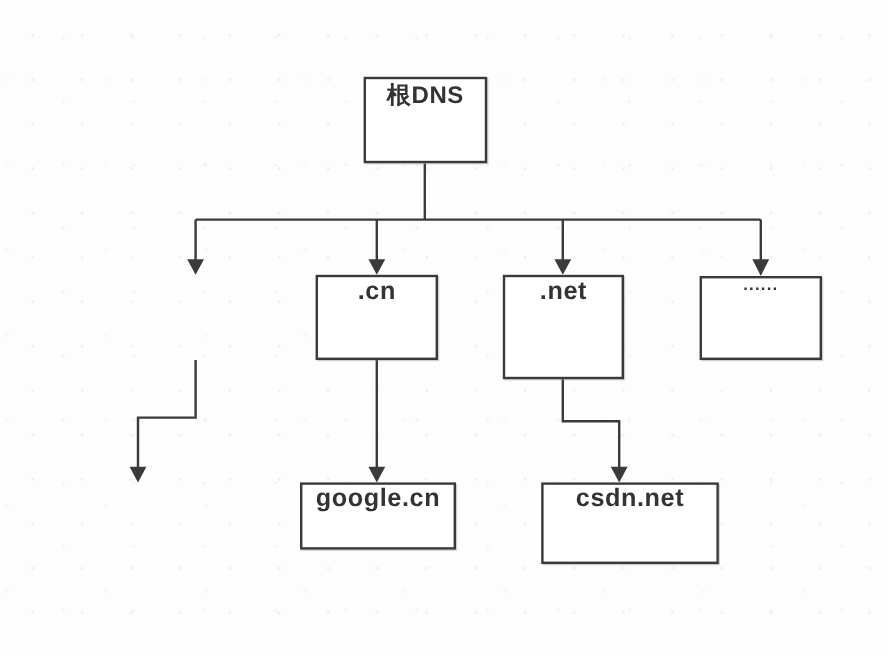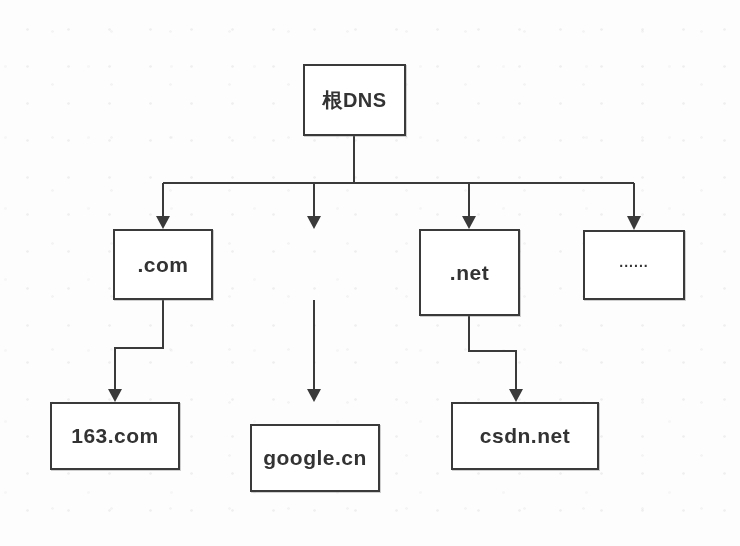--- a/index.html
+++ b/index.html
@@ -41,35 +41,35 @@
     fill: #3a3a3a;
     stroke: none;
   }
   .node {
     position: absolute;
     box-sizing: border-box;
     background: #ffffff;
     border: 2px solid #3a3a3a;
     box-shadow: 1px 1px 0 rgba(120,120,120,0.35);
     display: flex;
-    align-items: center;
+    align-items: flex-start;
     justify-content: center;
     color: #333333;
     font-weight: bold;
     font-size: 21px;
     letter-spacing: 0.5px;
   }
   .node-root   { left: 303px; top:  64px; width: 103px; height: 72px; font-size: 20px; }
   .node-com    { left: 113px; top: 229px; width: 100px; height: 71px; }
   .node-cn     { left: 263px; top: 229px; width: 102px; height: 71px; }
   .node-net    { left: 419px; top: 229px; width: 101px; height: 87px; }
   .node-others { left: 583px; top: 230px; width: 102px; height: 70px; font-size: 14px; letter-spacing: 1px; }
   .node-others .label { transform: translateY(-3px); }
   .node-163    { left:  50px; top: 402px; width: 130px; height: 68px; }
-  .node-google { left: 250px; top: 402px; width: 130px; height: 68px; margin-top: 22px; }
+  .node-google { left: 250px; top: 402px; width: 130px; height: 56px; }
   .node-csdn   { left: 451px; top: 402px; width: 148px; height: 68px; }
   .label { display: inline-block; }
 </style>
 </head>
 <body>
 
 <div class="canvas">
 
   <svg class="connectors" viewBox="0 0 740 546" xmlns="http://www.w3.org/2000/svg" aria-hidden="true">
 
@@ -93,36 +93,33 @@
     <polygon points="307,389 321,389 314,402"></polygon>
 
     <path d="M469 300 V351 H516 V390"></path>
     <polygon points="509,389 523,389 516,402"></polygon>
   </svg>
 
   <div class="node node-root">
     <span class="label">根DNS</span>
   </div>
 
-  <div class="node node-com">
-    <span class="label">.com</span>
+
+  <div class="node node-cn">
+    <span class="label">.cn</span>
   </div>
-
 
   <div class="node node-net">
     <span class="label">.net</span>
   </div>
 
   <div class="node node-others">
     <span class="label">......</span>
   </div>
 
-  <div class="node node-163">
-    <span class="label">163.com</span>
-  </div>
 
   <div class="node node-google">
     <span class="label">google.cn</span>
   </div>
 
   <div class="node node-csdn">
     <span class="label">csdn.net</span>
   </div>
 
 </div>

